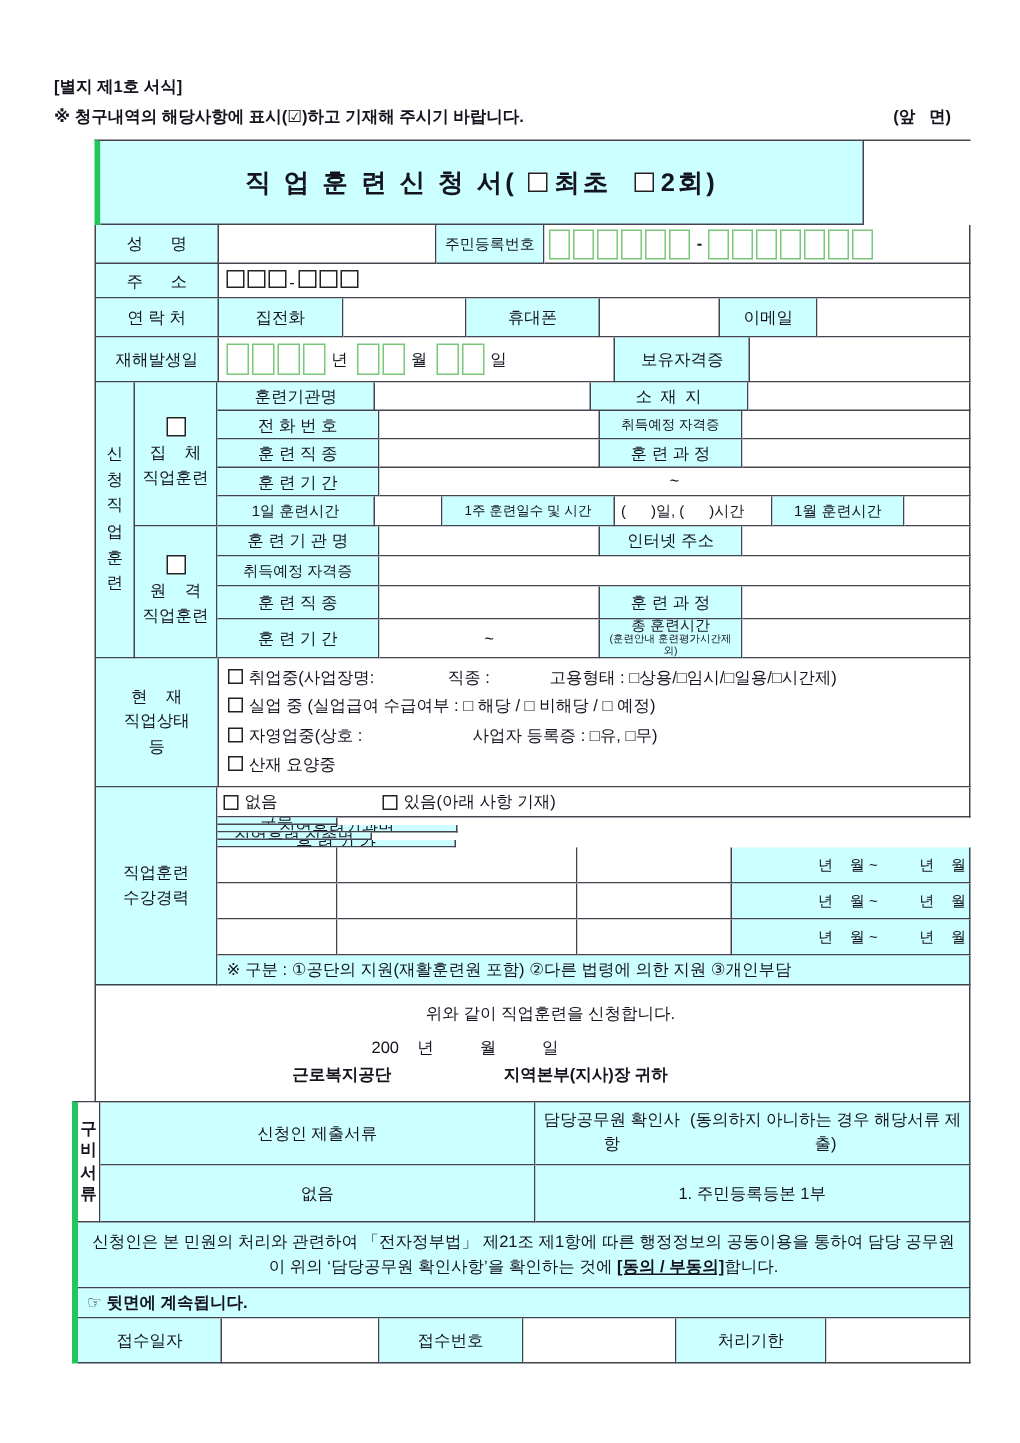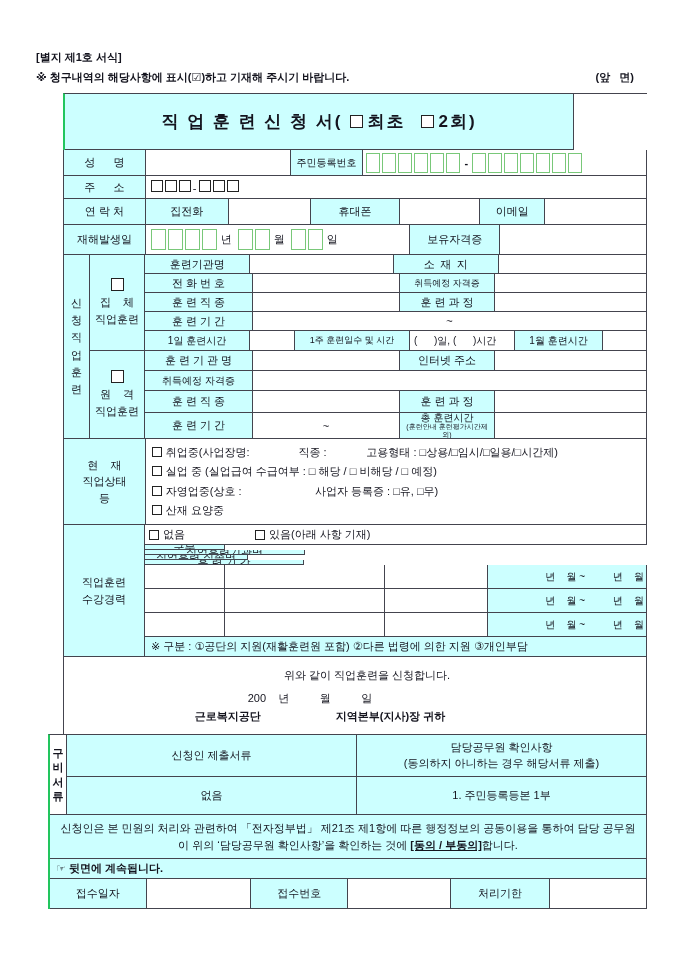--- a/index.html
+++ b/index.html
@@ -8,21 +8,21 @@
     width: 680px; height: 962px;
     font-family: "Liberation Sans", "DejaVu Sans", sans-serif;
     font-size: 11px; color: #14141e;
     position: relative;
   }
   .sheet { position: relative; width: 680px; height: 962px; overflow: hidden; }
 
   .hdr-note { margin: 50px 0 0 36px; font-weight: bold; font-size: 11px; }
   .hdr-line { margin: 5px 0 0 36px; width: 598px; display: flex; justify-content: space-between; font-weight: bold; font-size: 11px; }
 
-  .blk   { border-left: 2px solid #22c55e; border-top: 1px solid #44444e; }
+  .blk   { border-left: 4px solid #22c55e; border-top: 1px solid #44444e; }
   .blk-l { border-left: 1px solid #44444e; }
   .row { display: flex; }
   .col { display: flex; flex-direction: column; }
   .c {
     border-right: 1px solid #44444e; border-bottom: 1px solid #44444e;
     display: flex; align-items: center; padding: 0 4px; overflow: hidden;
   }
   .cy { background: #ccffff; justify-content: center; text-align: center; padding: 0 2px; }
   .w  { background: #fff; }
   .pre { white-space: pre; }
@@ -301,21 +301,21 @@
     <div class="row">
       <div class="c w" style="width:19px; flex-direction:column; justify-content:center; padding:0; line-height:1.3; font-weight:bold;">
         <span>구</span>
         <span>비</span>
         <span>서</span>
         <span>류</span>
       </div>
       <div class="col" style="width:636px;">
         <div class="row" style="height:42px;">
           <div class="c cy" style="width:290px;">신청인 제출서류</div>
-          <div class="c cy" style="width:290px; flex-direction:column; justify-content:center; line-height:1.4;align-items:center;">
+          <div class="c cy" style="width:290px; flex-direction:row; justify-content:center; line-height:1.4;align-items:center;">
             <span>담당공무원 확인사항</span>
             <span>(동의하지 아니하는 경우 해당서류 제출)</span>
           </div>
         </div>
         <div class="row" style="height:38px;">
           <div class="c cy" style="width:290px;">없음</div>
           <div class="c cy" style="width:290px;">1. 주민등록등본 1부</div>
         </div>
       </div>
     </div>

